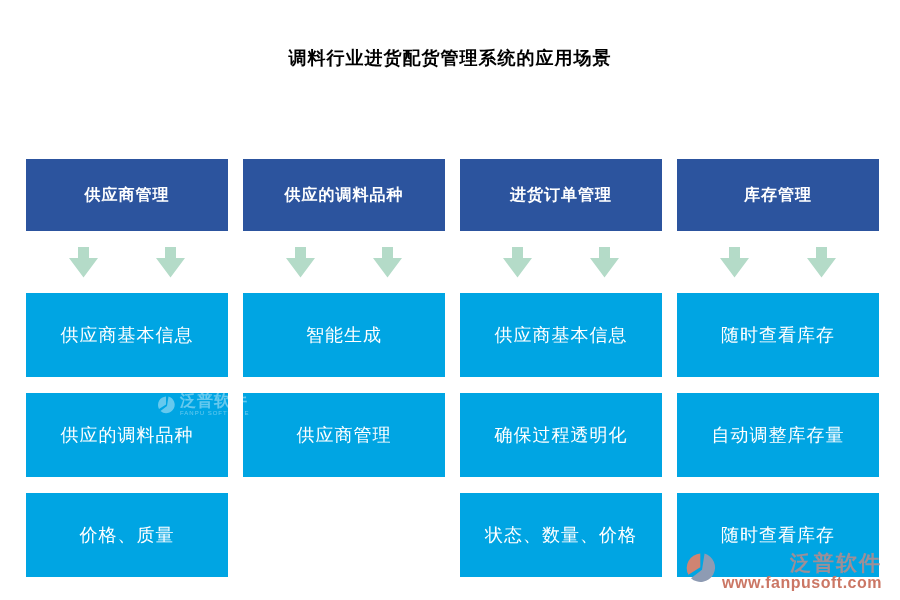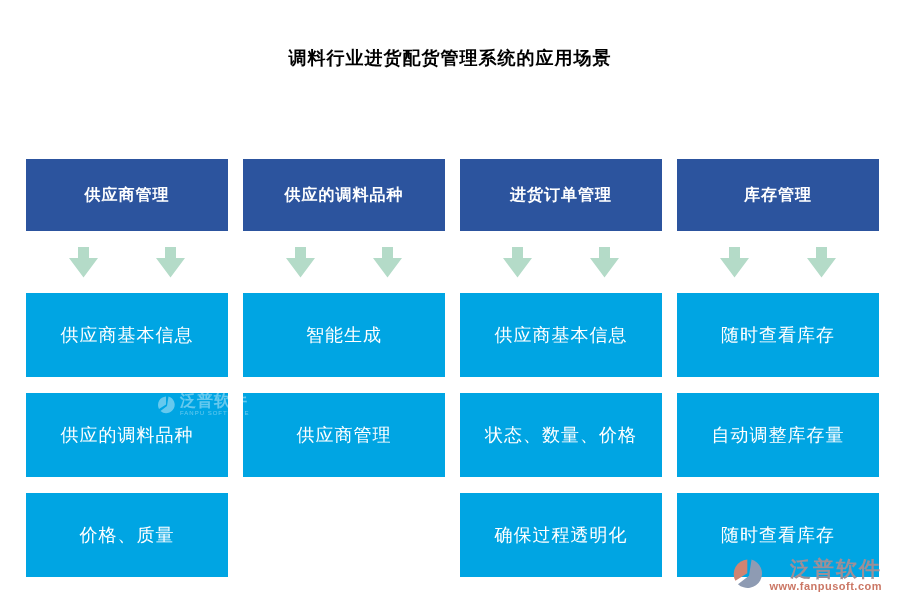--- a/index.html
+++ b/index.html
@@ -51,21 +51,21 @@
   .footer {
     position:absolute; right:18px; bottom:8px;
     display:flex; align-items:flex-start; gap:3px;
   }
   .footer .f-text { display:flex; flex-direction:column; align-items:flex-end; }
   .footer .f-brand {
     font-size:21px; font-weight:bold; letter-spacing:2px;
     color:var(--footer-brand, #9d8f97); line-height:1.1;
   }
   .footer .f-url {
-    font-size:11px; font-weight:bold; letter-spacing:0.5px;
+    font-size:16px; font-weight:bold; letter-spacing:0.5px;
     color:var(--footer-url, #cb7765);
     text-align:right;
   }
 </style>
 </head>
 <body>
 
 <div class="canvas">
 
   <div class="title">调料行业进货配货管理系统的应用场景</div>
@@ -93,22 +93,22 @@
       <div class="box">供应商管理</div>
     </div>
 
     <div class="column">
       <div class="col-header">进货订单管理</div>
       <div class="arrow-row">
         <span class="arrow"></span>
         <span class="arrow"></span>
       </div>
       <div class="box">供应商基本信息</div>
+      <div class="box">确保过程透明化</div>
       <div class="box">状态、数量、价格</div>
-      <div class="box">确保过程透明化</div>
     </div>
 
     <div class="column">
       <div class="col-header">库存管理</div>
       <div class="arrow-row">
         <span class="arrow"></span>
         <span class="arrow"></span>
       </div>
       <div class="box">随时查看库存</div>
       <div class="box">自动调整库存量</div>

